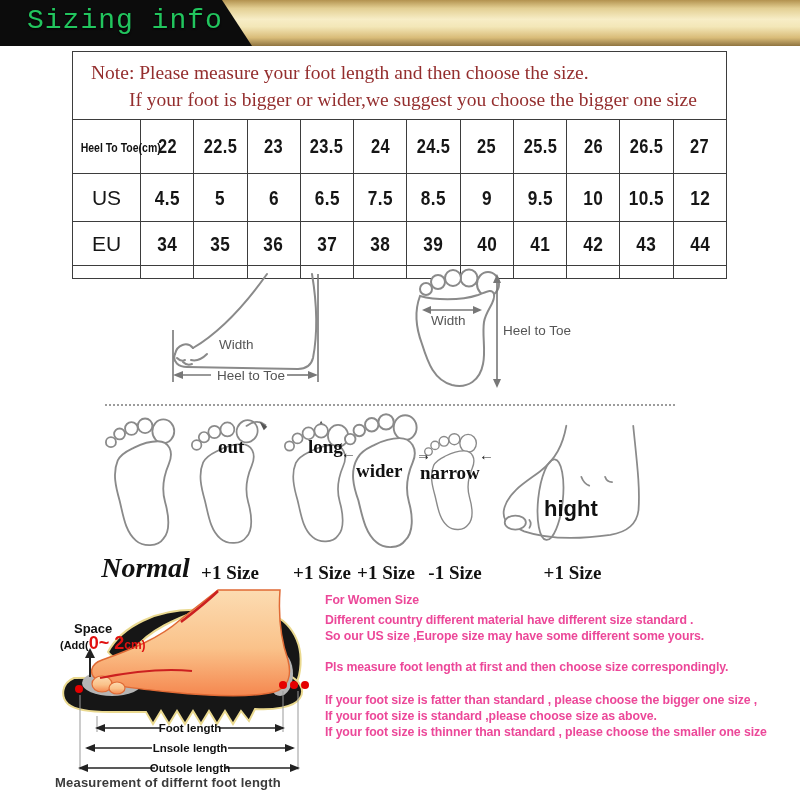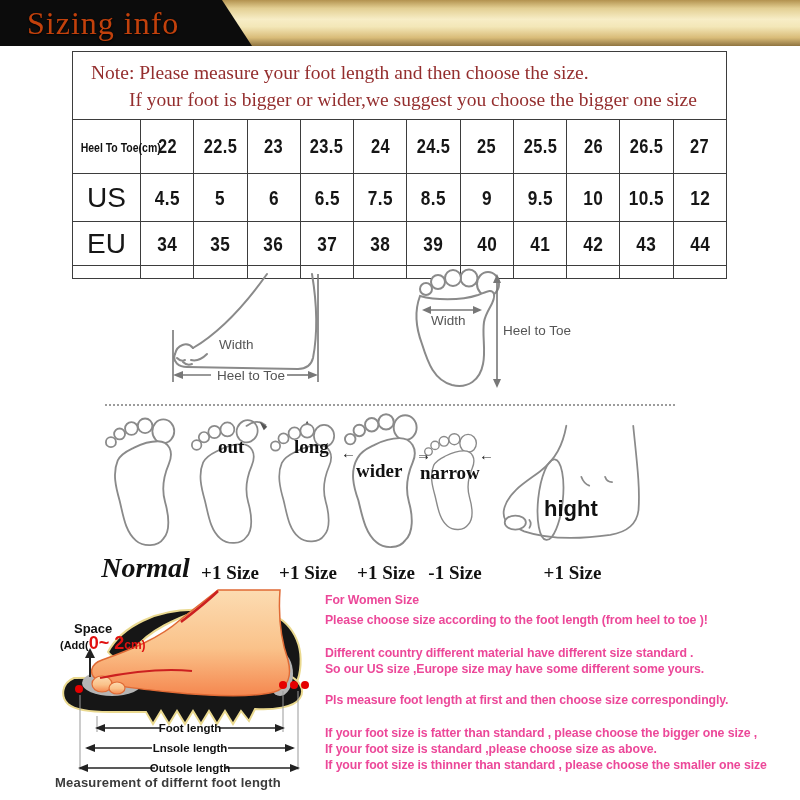--- a/index.html
+++ b/index.html
@@ -5,40 +5,40 @@
   html,body{margin:0;padding:0;background:#fff;}
   #stage{position:relative;width:800px;height:800px;background:#fff;overflow:hidden;
          font-family:"Liberation Sans",sans-serif;}
 
   
   .hdr{position:absolute;left:0;top:0;width:800px;height:46px;background:#0c0c0c;}
   .hdr-gold{position:absolute;left:0;top:0;width:800px;height:46px;
     background:linear-gradient(180deg,#b3924f 0%,#e3cf93 18%,#f7edc6 42%,#f3e7b8 58%,#d9bc79 82%,#93满 0%,#8f7440 100%);
     background:linear-gradient(180deg,#b3924f 0%,#e3cf93 18%,#f7edc6 42%,#f3e7b8 58%,#d9bc79 82%,#8f7440 100%);
     clip-path:polygon(222px 0,800px 0,800px 46px,252px 46px);}
-  .hdr-title{position:absolute;left:27px;top:5px;color:#c2410c;
-    font-family:Liberation Serif, serif;font-size:32px;letter-spacing:1px;
+  .hdr-title{position:absolute;left:27px;top:5px;color:#22c55e;
+    font-family:Liberation Mono, monospace;font-size:28px;letter-spacing:1px;
     text-shadow:0 1px 2px #000;}
 
   
   table.size-table{position:absolute;left:72px;top:51px;width:655px;
     border-collapse:collapse;table-layout:fixed;background:#fff;}
   table.size-table td{border:1.5px solid #3d3d3d;text-align:center;vertical-align:middle;padding:0;}
   table.size-table col.c0{width:68px;}
   tr.note-row td{height:67px;text-align:left;vertical-align:middle;}
   .note-l1,.note-l2{font-family:"Liberation Serif",serif;color:#942e2e;font-size:19.5px;line-height:27px;white-space:nowrap;}
   .note-l1{padding-left:18px;}
   .note-l2{padding-left:56px;}
   tr.r1 td{height:53px;}
   tr.r2 td{height:47px;}
   tr.r3 td{height:43px;}
   tr.rE td{height:12px;}
   .hdr-cell{display:inline-block;font-size:12.5px;font-weight:700;color:#111;
     transform:scaleX(.84);transform-origin:center;white-space:nowrap;}
-  .big-lbl{font-size:28px;color:#161616;}
+  .big-lbl{font-size:21px;color:#161616;}
   .cnum{display:inline-block;font-size:20px;font-weight:600;color:#161616;
     transform:scaleX(.82);transform-origin:center;letter-spacing:.5px;}
   tr.r2 .cnum,tr.r3 .cnum{font-size:21px;}
 
   
   .mdiag{position:absolute;}
   .sk{stroke:#8a8a8a;stroke-width:2;fill:none;stroke-linecap:round;}
   .skf{stroke:#8a8a8a;stroke-width:2;fill:#fff;}
   .dim{stroke:#777;stroke-width:1.6;fill:none;}
   .dimtxt{fill:#555;font-family:"Liberation Sans",sans-serif;font-size:13.5px;}
@@ -224,21 +224,21 @@
       <circle class="skf" cx="15" cy="21" r="6"></circle>
       <circle class="skf" cx="6.5" cy="30" r="5.5"></circle>
       <path class="skf" d="M14 50 C8 64 12 80 16 94 C20 110 22 128 34 138 C42 145 58 145 64 136 C72 128 70 110 66 96 C62 82 64 68 70 54 C76 40 70 29 58 29 C48 29 40 32 32 36 C26 39 18 42 14 50 Z"></path>
       <path class="sk" d="M64 8 Q76 -1 86 7"></path>
       <polygon class="ah" points="88,9 79,3 84,13" style="fill:#555;"></polygon>
     </svg>
     <span class="ftype-label" style="left:28px;top:26px;text-align:right;">out</span>
     <span class="ftype-caption">+1 Size</span>
   </div>
 
-  <div class="foot-item" style="left:268px;top:410px;width:80px;height:174px;">
+  <div class="foot-item" style="left:282px;top:410px;width:80px;height:174px;">
     <svg width="76" height="148" viewBox="0 0 90 150">
       <line class="dim" x1="44" y1="10" x2="44" y2="2"></line>
       <polygon class="ah" points="44,0 40,8 48,8" style="fill:#555;"></polygon>
       <ellipse class="skf" cx="64" cy="18" rx="12" ry="13"></ellipse>
       <circle class="skf" cx="44" cy="12" r="8"></circle>
       <circle class="skf" cx="29" cy="15" r="7"></circle>
       <circle class="skf" cx="16" cy="21" r="6"></circle>
       <circle class="skf" cx="6.5" cy="30" r="5.5"></circle>
       <path class="skf" d="M14 50 C8 64 12 80 16 94 C20 110 22 128 34 138 C42 145 58 145 64 136 C72 128 70 110 66 96 C62 82 64 68 70 54 C76 40 70 29 58 29 C48 29 40 32 32 36 C26 39 18 42 14 50 Z"></path>
     </svg>
@@ -343,21 +343,20 @@
 
     <line x1="30" y1="180" x2="105" y2="180" stroke="#222" stroke-width="1.6"></line>
     <line x1="175" y1="180" x2="248" y2="180" stroke="#222" stroke-width="1.6"></line>
     <polygon points="28,180 38,176 38,184" fill="#222"></polygon>
       <polygon points="250,180 240,176 240,184" fill="#222"></polygon>
     <text class="shoe-dim-txt" x="140" y="184" text-anchor="middle">Outsole length</text>
   </svg>
 
   <div class="rnotes">
     <p class="gap-s">For Women Size</p>
-    <p class="gap-l">Please choose size according to the foot length (from heel to toe )!</p>
     <p>Different country different material have different size standard .</p>
     <p class="gap-xl">So our US size ,Europe size may have some different some yours.</p>
     <p class="gap-l">Pls measure foot length at first and then choose size correspondingly.</p>
     <p>If your foot size is fatter than standard , please choose the bigger one size ,</p>
     <p>If your foot size is standard ,please choose size as above.</p>
     <p>If your foot size is thinner than standard , please choose the smaller one size</p>
   </div>
 
   <div class="bottom-caption">Measurement of differnt foot length</div>
 

